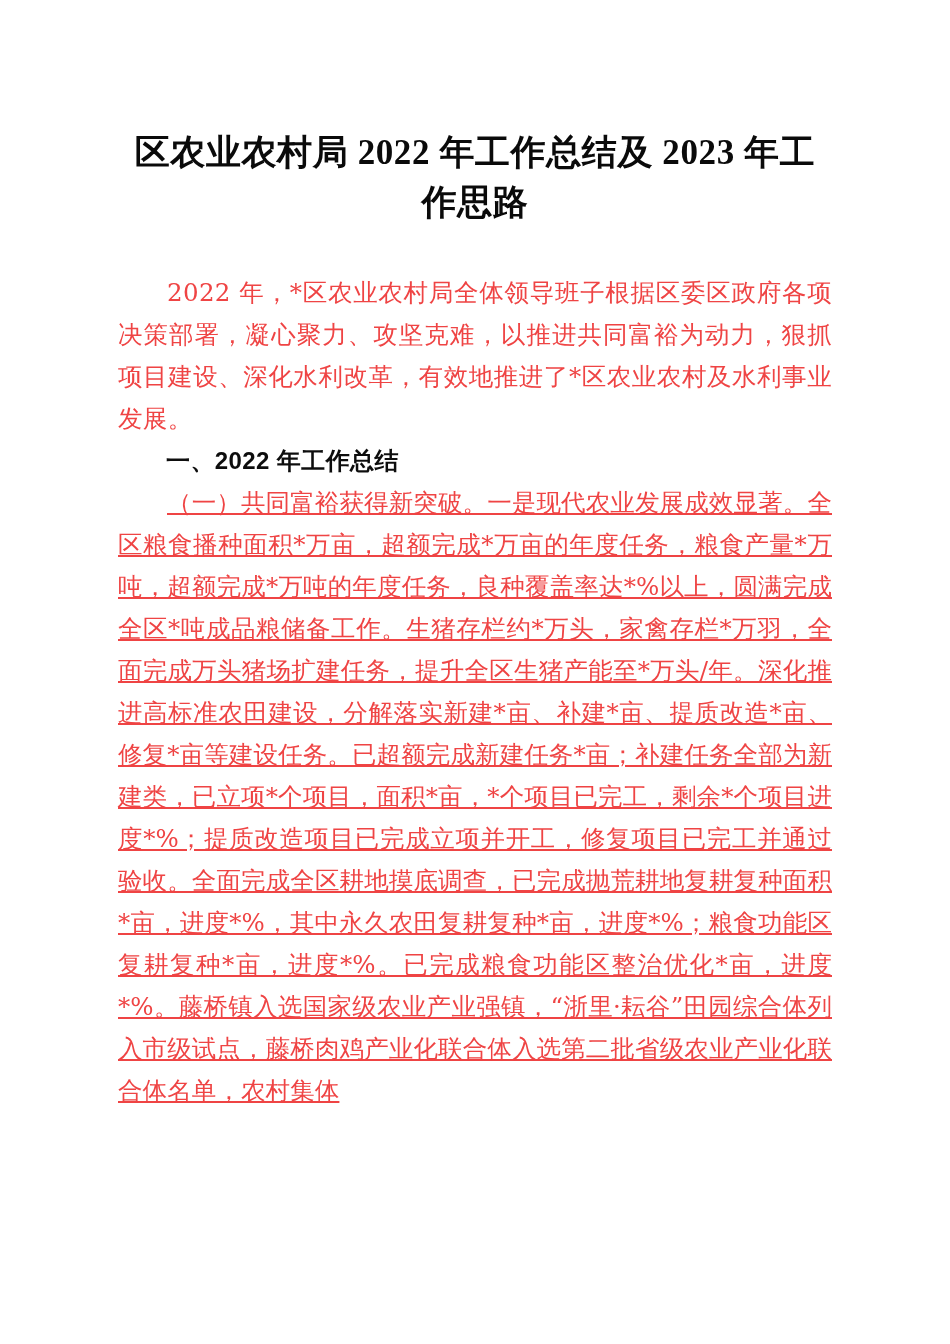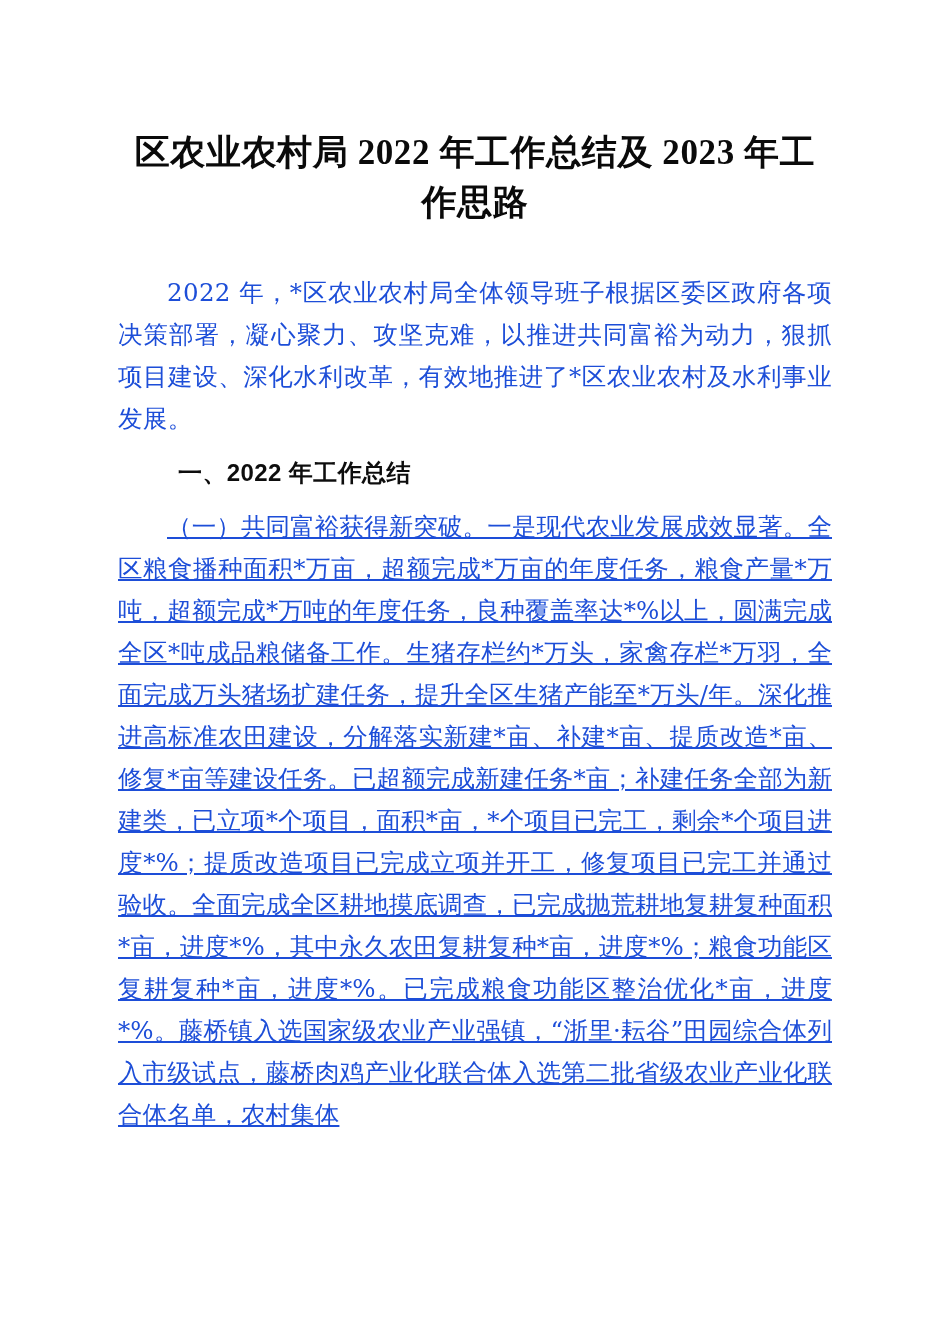--- a/index.html
+++ b/index.html
@@ -37,36 +37,36 @@
     color: #0a0a0a;
   }
 
   
   .section-heading {
     font-family: "Liberation Sans", "DejaVu Sans", sans-serif;
     font-weight: bold;
     font-size: 24px;
     line-height: 42px;
     text-indent: 48px;
-    margin: 12px;
+    margin: 0;
     letter-spacing: 0.4px;
     color: #0d0d0d;
   }
 
   
   .body-para {
     font-family: "DejaVu Serif", "Liberation Serif", serif;
     font-size: 24.5px;
     line-height: 42px;
     text-indent: 49px;
     text-align: justify;
     text-justify: inter-character;
     margin: 0;
     letter-spacing: 0.35px;
-    color: #1d4ed8;
+    color: #ef4444;
     word-break: break-all;
   }
 
   .body-para.tight { letter-spacing: 0.1px; text-decoration: underline; }
 </style>
 </head>
 <body>
 
 <div class="page">
 

